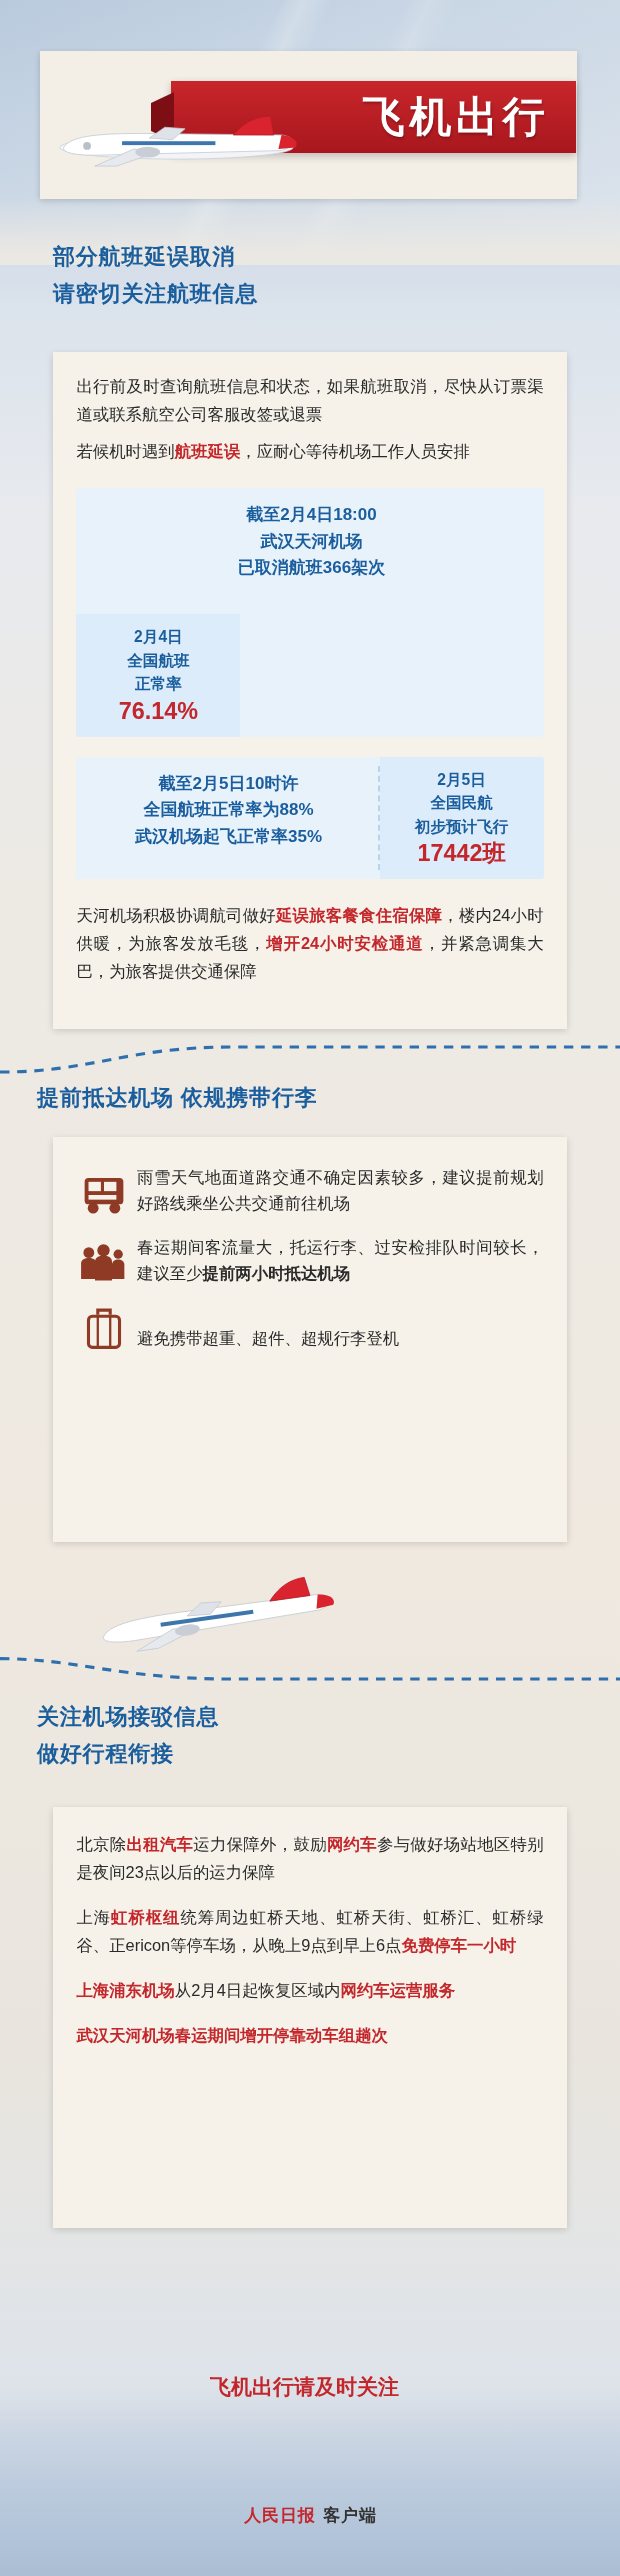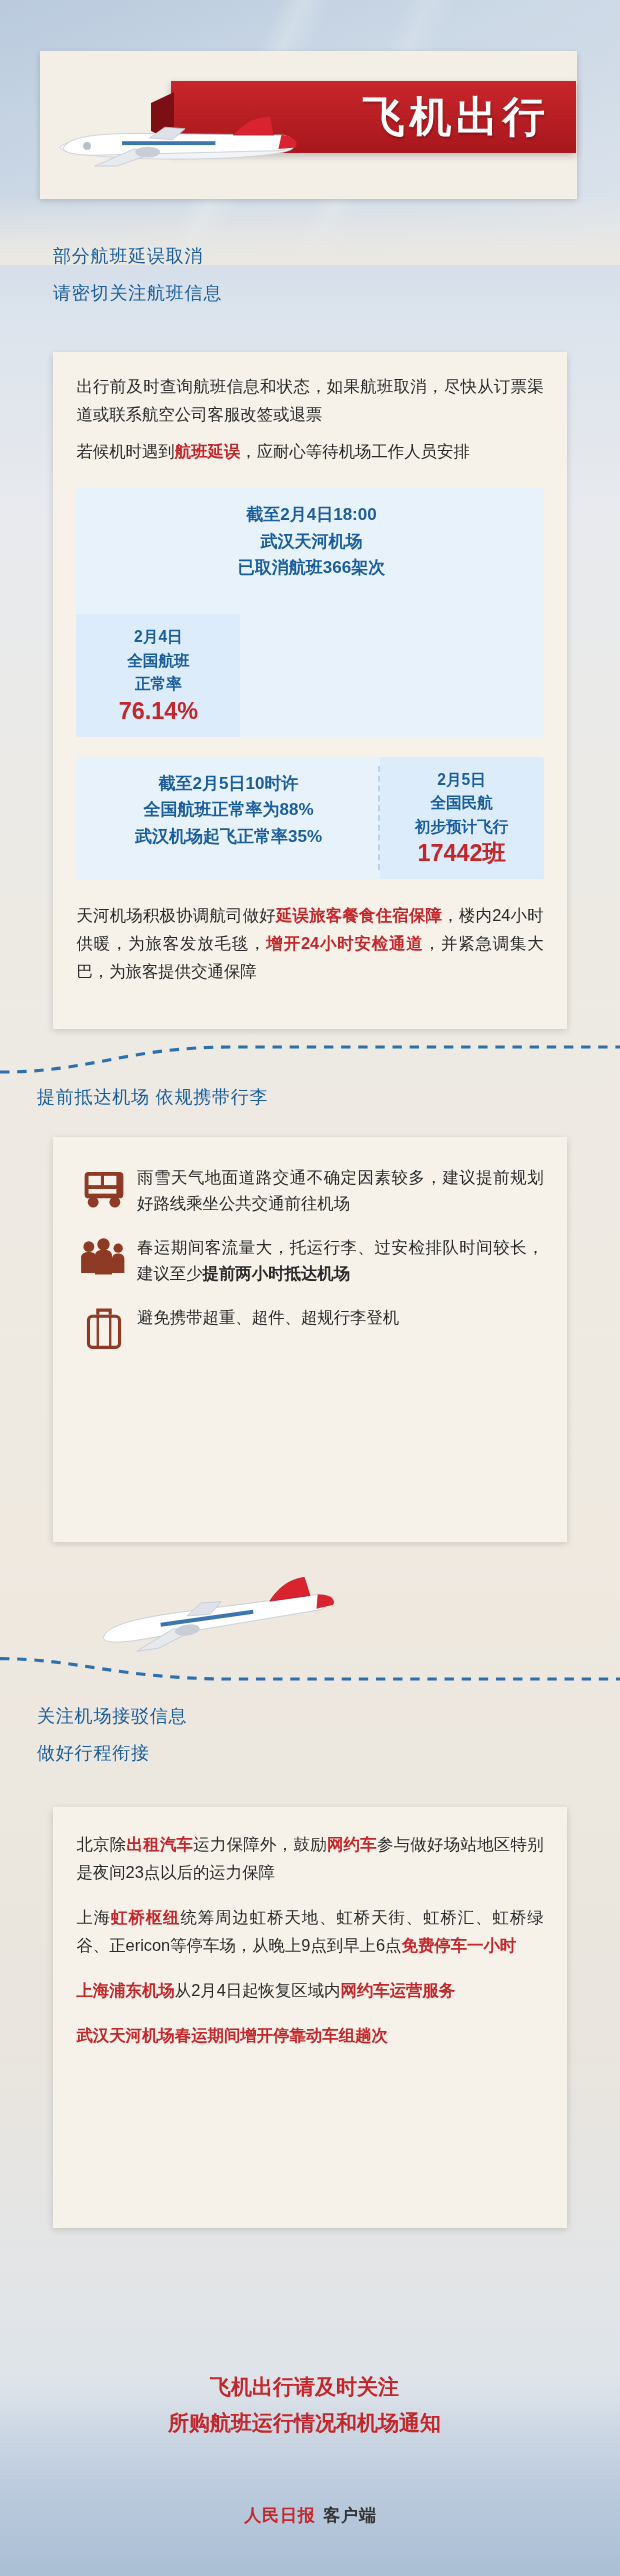--- a/index.html
+++ b/index.html
@@ -60,21 +60,21 @@
     position:absolute; right:26.5px; top:7.8px;
     color:#fff; font-size:42px; font-weight:bold; letter-spacing:4.7px;
     font-family:"Liberation Sans", sans-serif;
     text-shadow: 0.8px 1.6px 2.3px rgba(0,0,0,.25);
   }
   
   .plane1{ position:absolute; left:7.8px; top:56px; width:257px; height:70px; }
 
   
   .h-blue{
-    color:#1b5e9e; font-size:18px; font-weight:normal; line-height:37px;
+    color:#1b5e9e; font-size:22px; font-weight:bold; line-height:37px;
     letter-spacing:0.8px;
   }
 
   
   .card{
     background:#f6f2ea;
     box-shadow: 0 2.3px 7px rgba(0,0,0,.16);
     position:absolute;
   }
   .card-inner{ padding:20px 23.4px; }
@@ -106,21 +106,21 @@
     color:#c3272b; font-size:23.4px; font-weight:bold; line-height:30px;
   }
   .tsmall{ color:#1b5e9e; font-size:15.6px; font-weight:bold; line-height:23.4px;}
 
   
   .dashed-sep{
     position:absolute; left:0; width:621px; height:47px;
   }
 
   
-  .iconrow{ display:flex; align-items:flex-start; margin-bottom:17px; }
+  .iconrow{ display:flex; align-items:flex-end; margin-bottom:17px; }
   .iconbox{ width:67px; flex:0 0 67px; display:flex; align-items:center; justify-content:center; padding-top:3.1px;}
   .iconrow .txt{ flex:1; color:#2a2a2a; font-size:16.4px; line-height:26.5px; text-align:justify;}
 
   
   .conclusion{
     position:absolute; left:0; width:609px; text-align:center;
     color:#c3272b; font-size:21px; font-weight:bold; line-height:36px;
   }
   .footer-logo{
     position:absolute; left:0; width:621px; text-align:center;
@@ -299,21 +299,20 @@
         </div>
 
         <div class="para" style="margin-top:17px;">
           <b class="red">武汉天河机场春运期间增开停靠动车组趟次</b>
         </div>
       </div>
     </div>
 
     <div class="conclusion" style="top:2369px;">
       <div>飞机出行请及时关注</div>
-      <div>所购航班运行情况和机场通知</div>
     </div>
 
     <div class="footer-logo" style="top:2504px;">
       <span class="logo-pill">
         <span class="logo-red">人民日报</span>
         <span class="logo-dark">客户端</span>
       </span>
     </div>
 
   </div>

